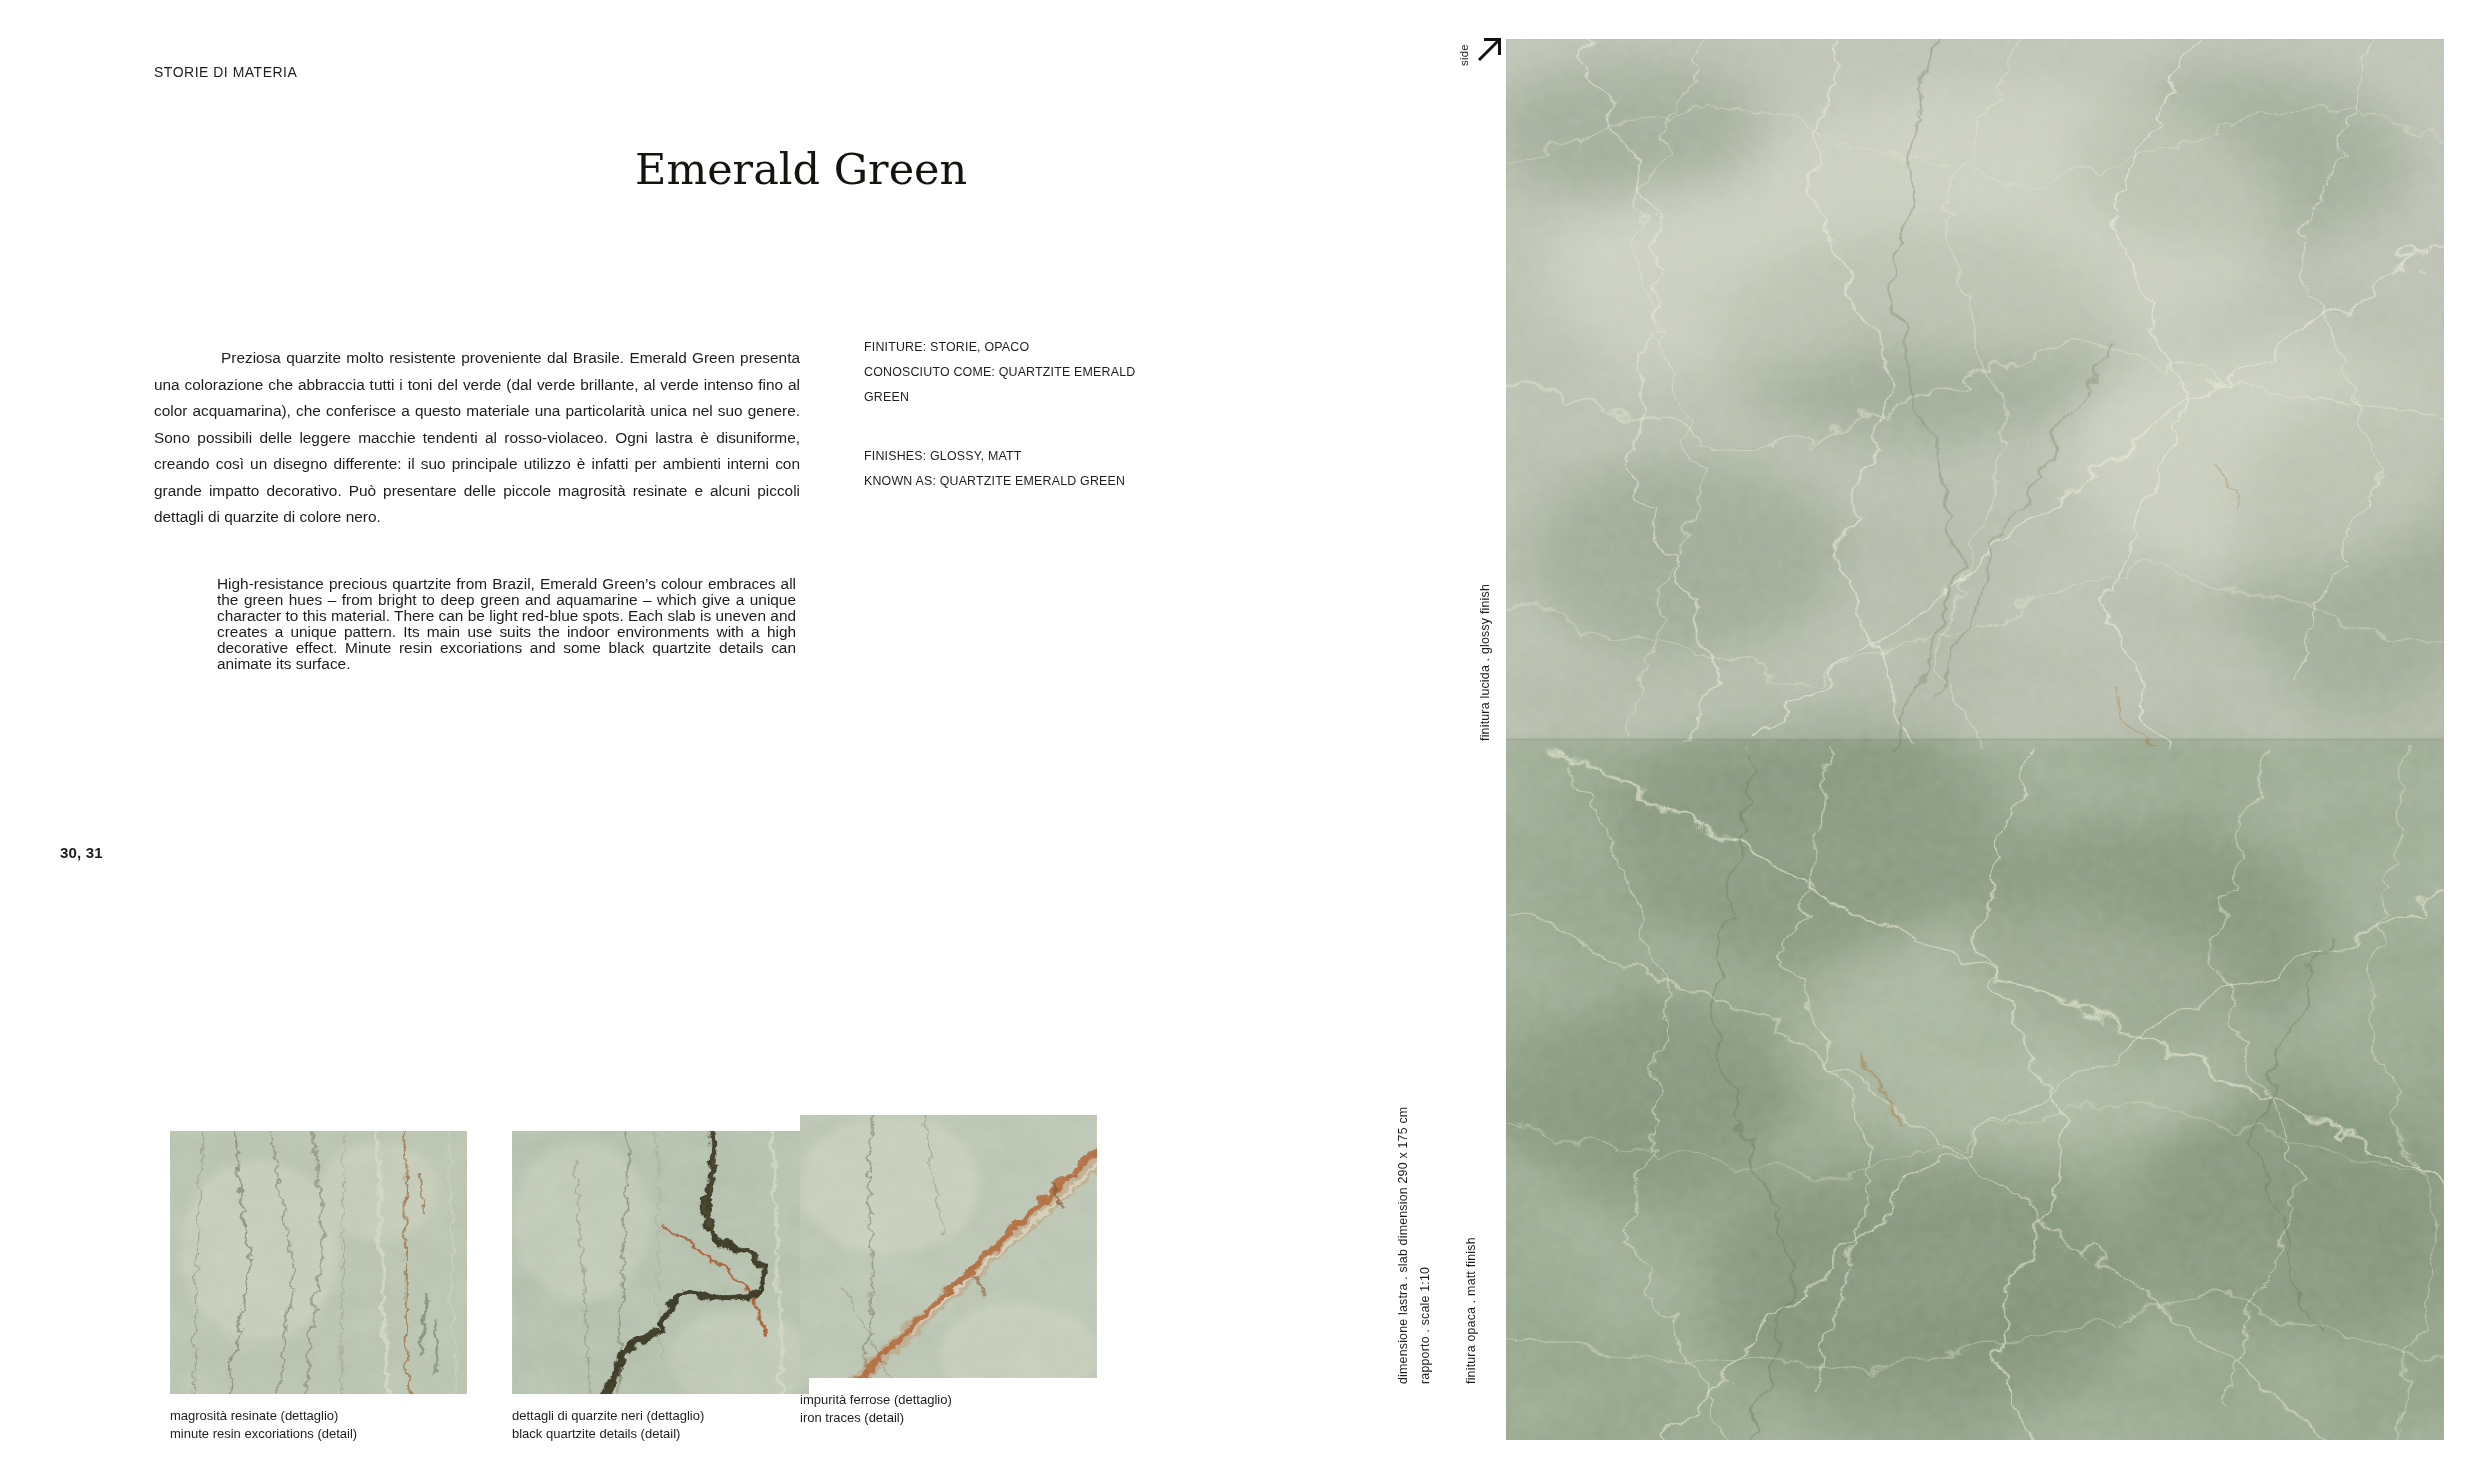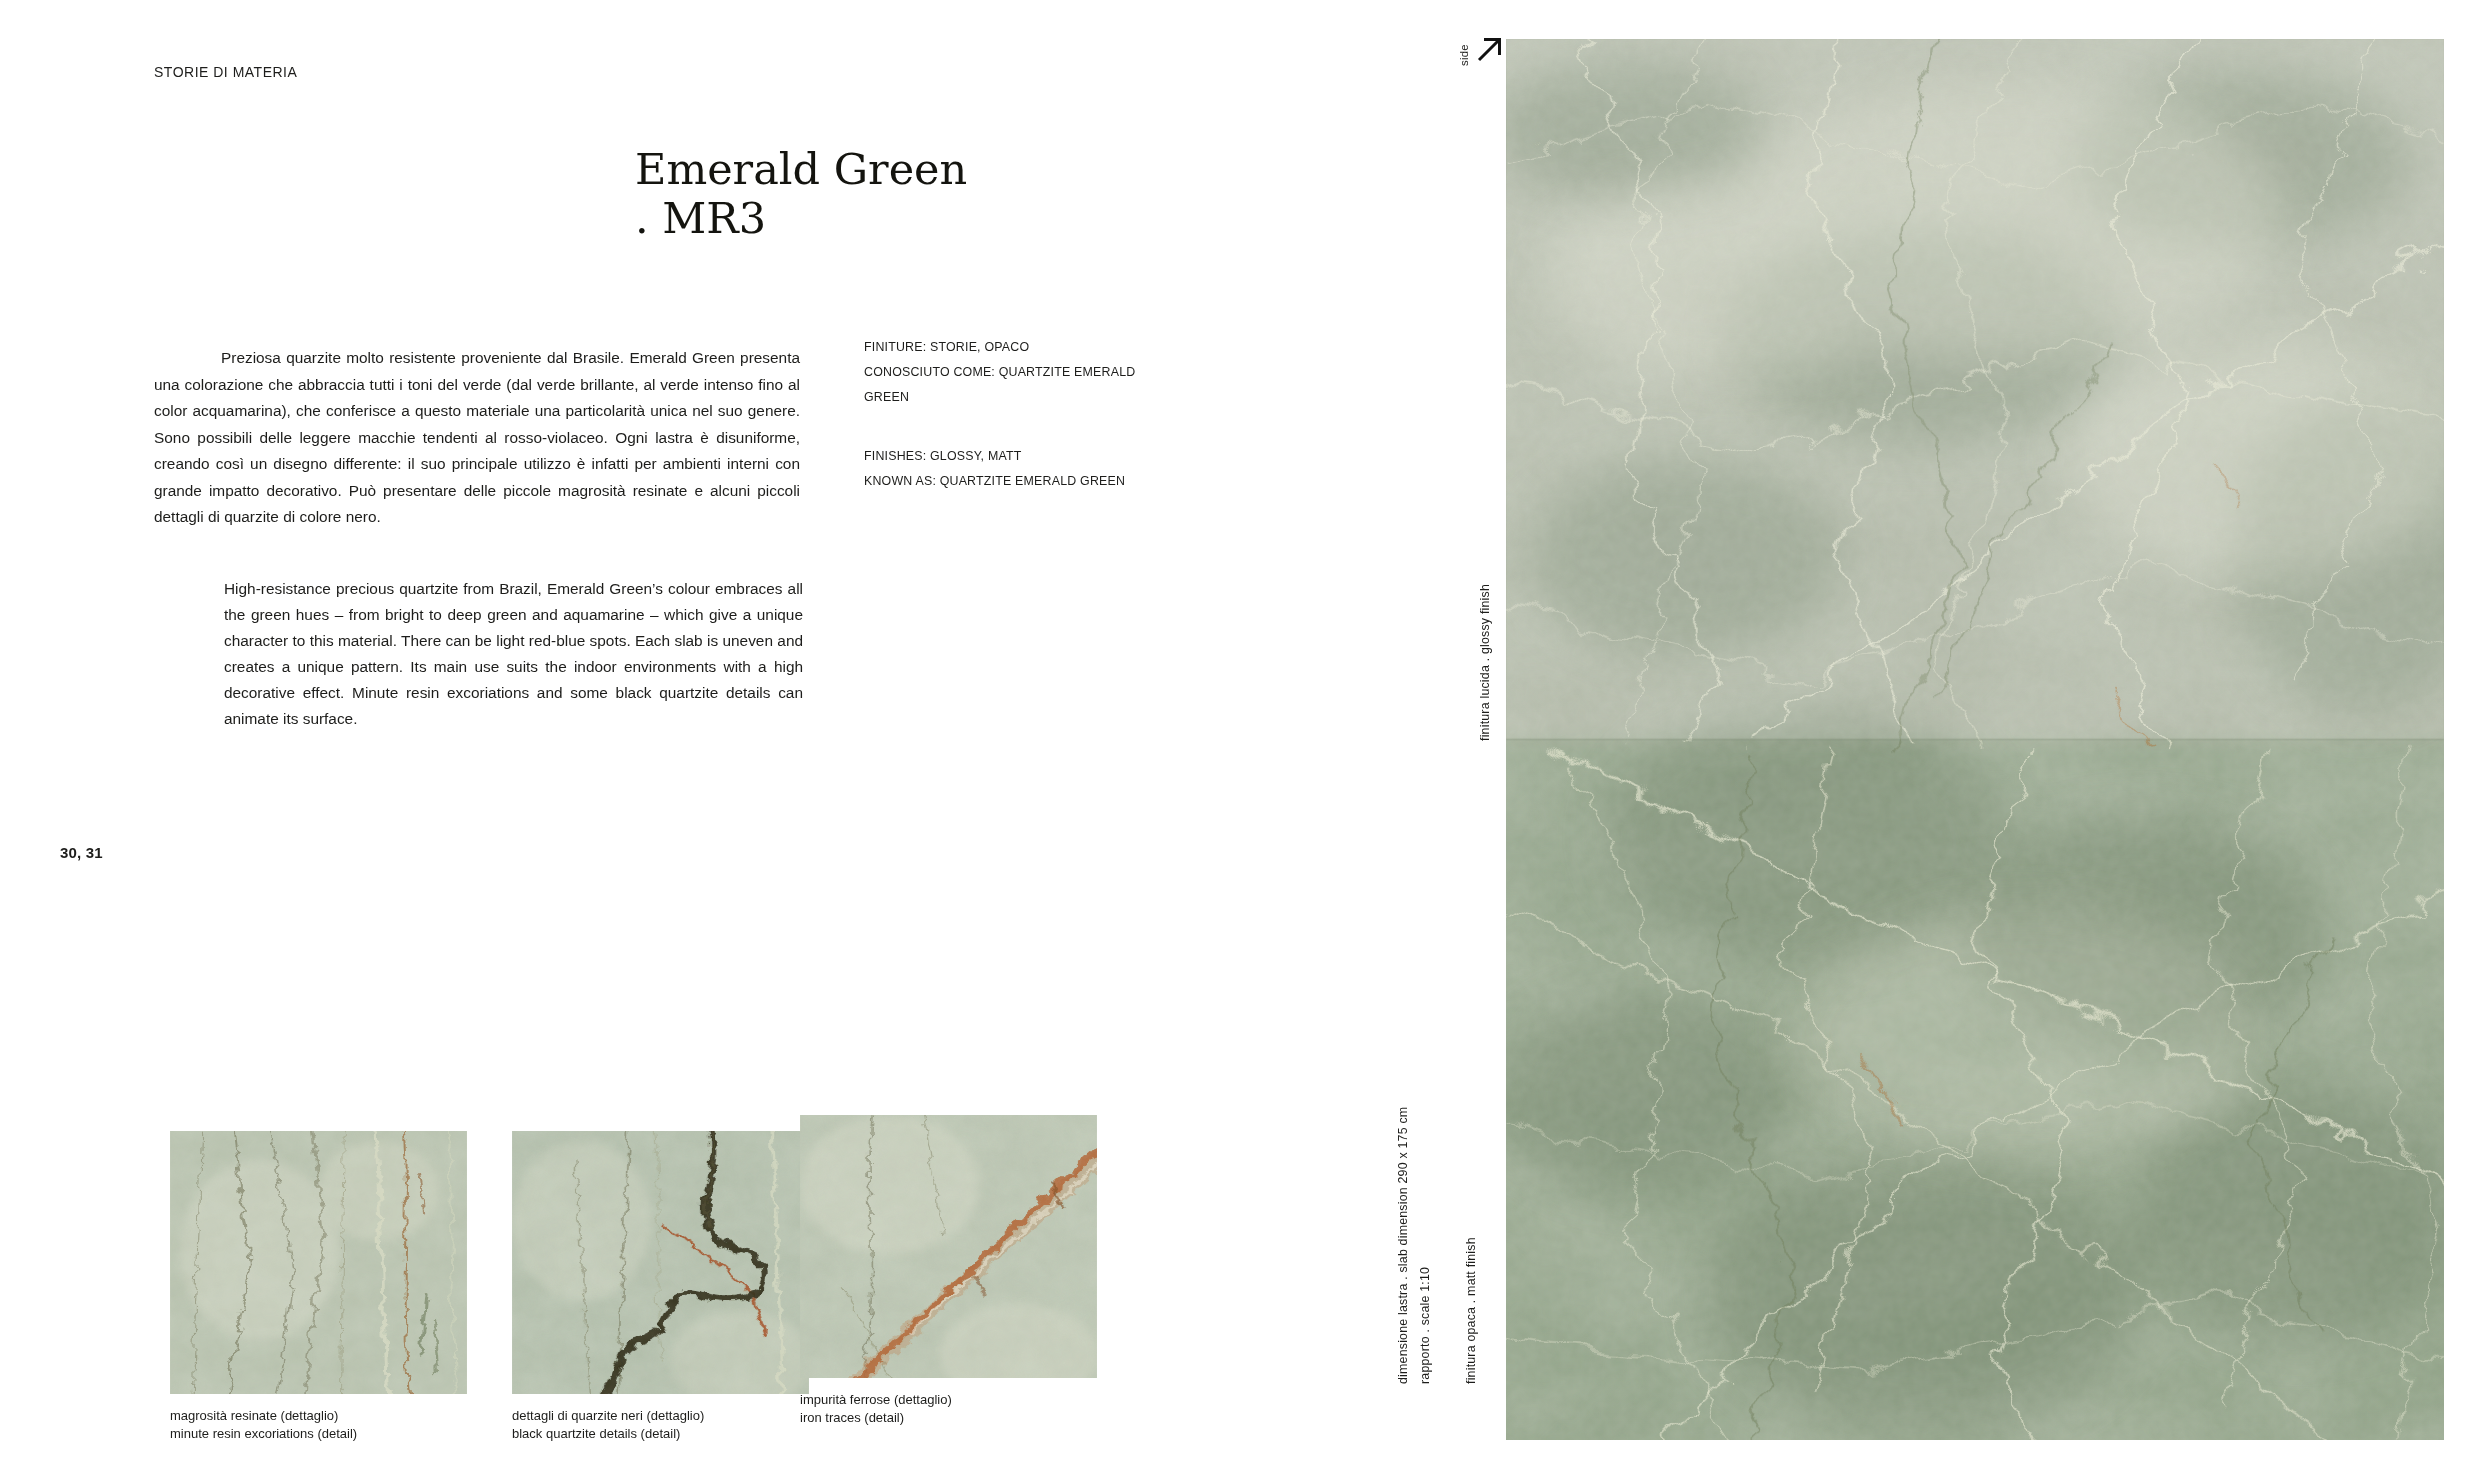--- a/index.html
+++ b/index.html
@@ -7,21 +7,21 @@
     width:2487px;height:1482px;position:relative;background:#ffffff;
     font-family:"Liberation Sans",sans-serif;color:#1d1d1b;overflow:hidden;
   }
   .abs{position:absolute;}
   .eyebrow{left:154px;top:64px;font-size:14px;letter-spacing:0.5px;}
   .title{left:635px;top:145px;margin:0;font-family:"DejaVu Serif",serif;
          font-weight:400;font-size:43px;line-height:49px;color:#14140f;}
   .title span{display:block;}
   .para{font-size:15.4px;line-height:26.5px;text-align:justify;}
   .para-it{left:154px;top:330px;width:646px;text-indent:67px;}
-  .para-en{left:224px;top:561px;width:579px;line-height:26px;}
+  .para-en{left:217px;top:561px;width:579px;line-height:16px;}
   .specs{left:864px;top:335px;width:291px;font-size:12.4px;line-height:25px;letter-spacing:0.2px;}
   .specs .block2{margin-top:34px;}
   .pageno{left:60px;top:844px;font-size:15px;font-weight:700;letter-spacing:0.2px;}
   .figure{top:1115px;width:297px;}
   .figure svg{display:block;}
   .caption{margin-top:13px;font-size:13px;line-height:18.4px;}
   .vlabel{position:absolute;transform-origin:0 0;transform:rotate(-90deg);
           white-space:nowrap;font-size:12.4px;letter-spacing:0.2px;line-height:1;}
   .side-label{font-size:11.4px;}
   .slab{left:1506px;top:39px;}
@@ -64,21 +64,20 @@
     <filter id="blurS" x="-40%" y="-40%" width="180%" height="180%">
         <feGaussianBlur stdDeviation="5"></feGaussianBlur>
       </filter>
   </defs>
 </svg>
 
 <div class="abs eyebrow">STORIE DI MATERIA</div>
 
 <h1 class="abs title">
   <span>Emerald Green</span>
-  <span>. MR3</span>
 </h1>
 
 <p class="abs para para-it">Preziosa quarzite molto resistente proveniente dal Brasile. Emerald Green presenta una colorazione che abbraccia tutti i toni del verde (dal verde brillante, al verde intenso fino al color acquamarina), che conferisce a questo materiale una particolarità unica nel suo genere. Sono possibili delle leggere macchie tendenti al rosso-violaceo. Ogni lastra è disuniforme, creando così un disegno differente: il suo principale utilizzo è infatti per ambienti interni con grande impatto decorativo. Può presentare delle piccole magrosità resinate e alcuni piccoli dettagli di quarzite di colore nero.</p>
 
 <div class="abs specs">
   <div>FINITURE: STORIE, OPACO</div>
   <div>CONOSCIUTO COME: QUARTZITE EMERALD GREEN</div>
   <div class="block2">
     <div>FINISHES: GLOSSY, MATT</div>
     <div>KNOWN AS: QUARTZITE EMERALD GREEN</div>

